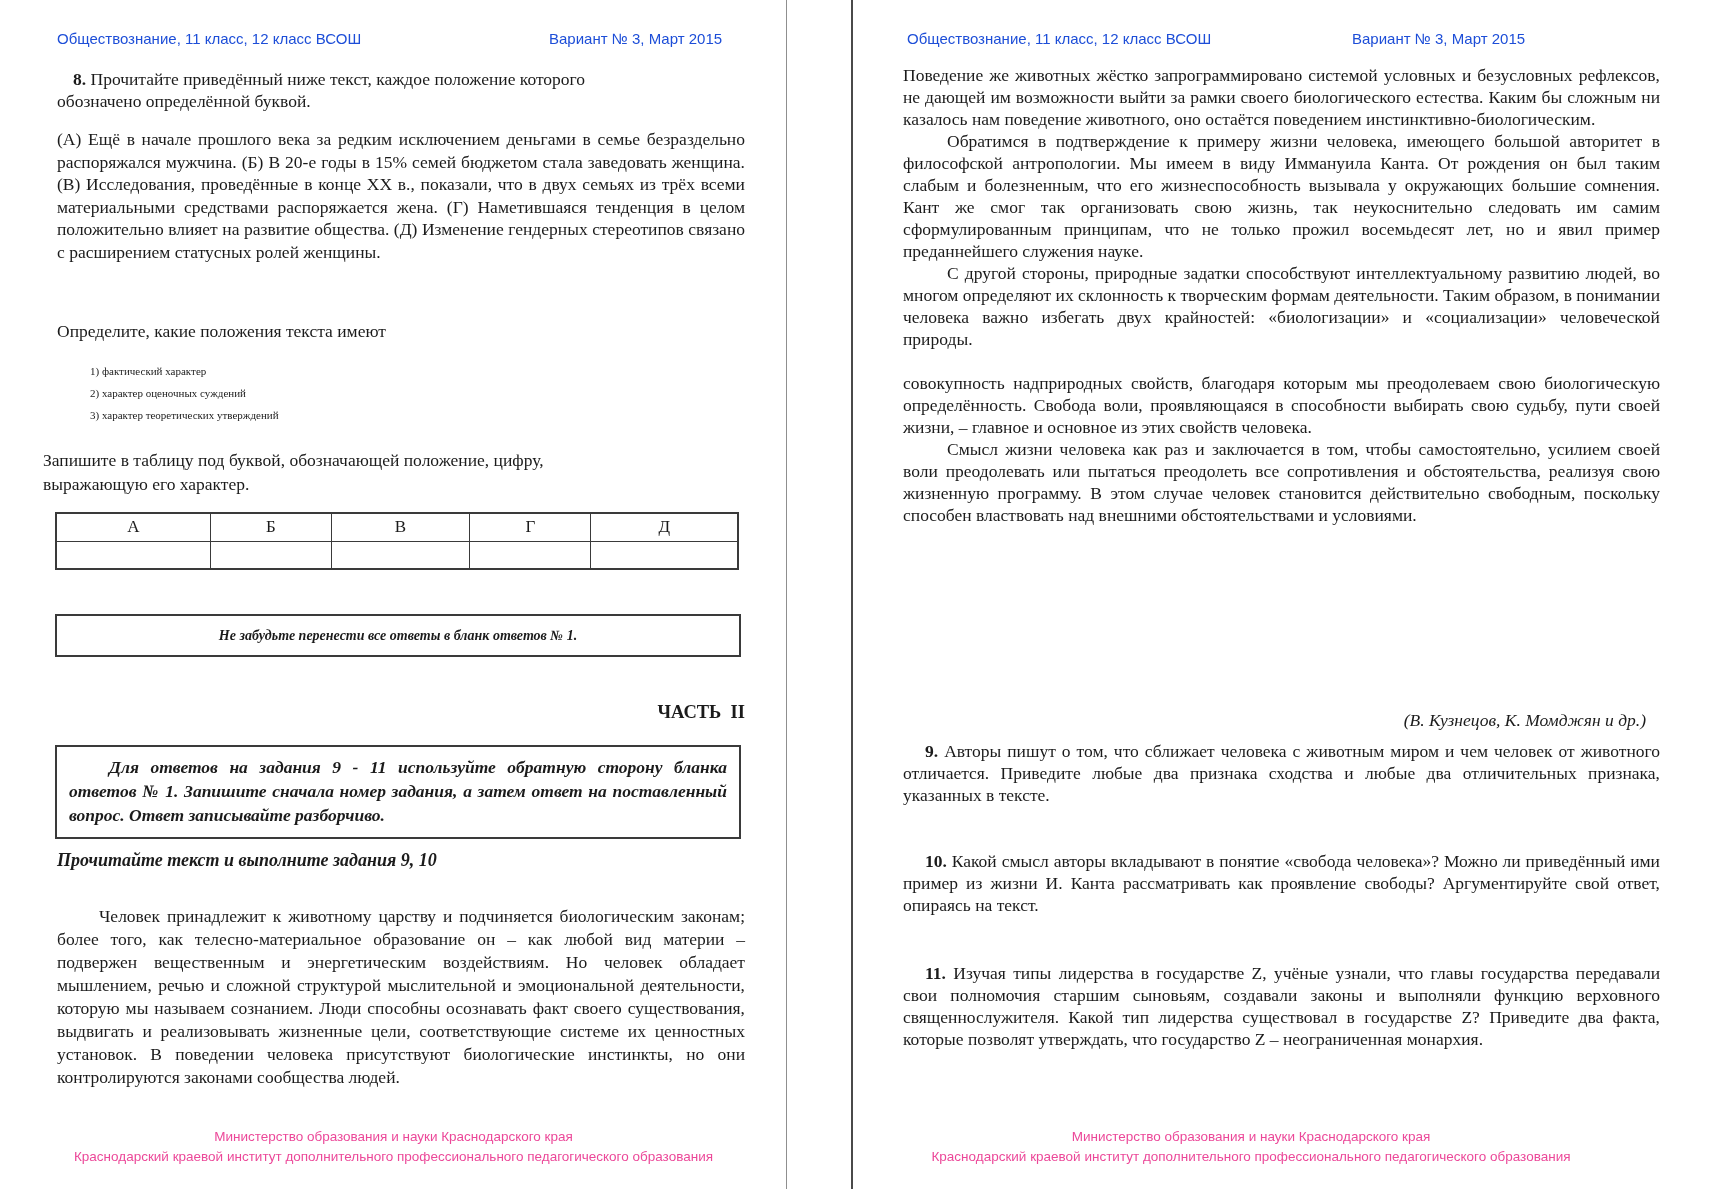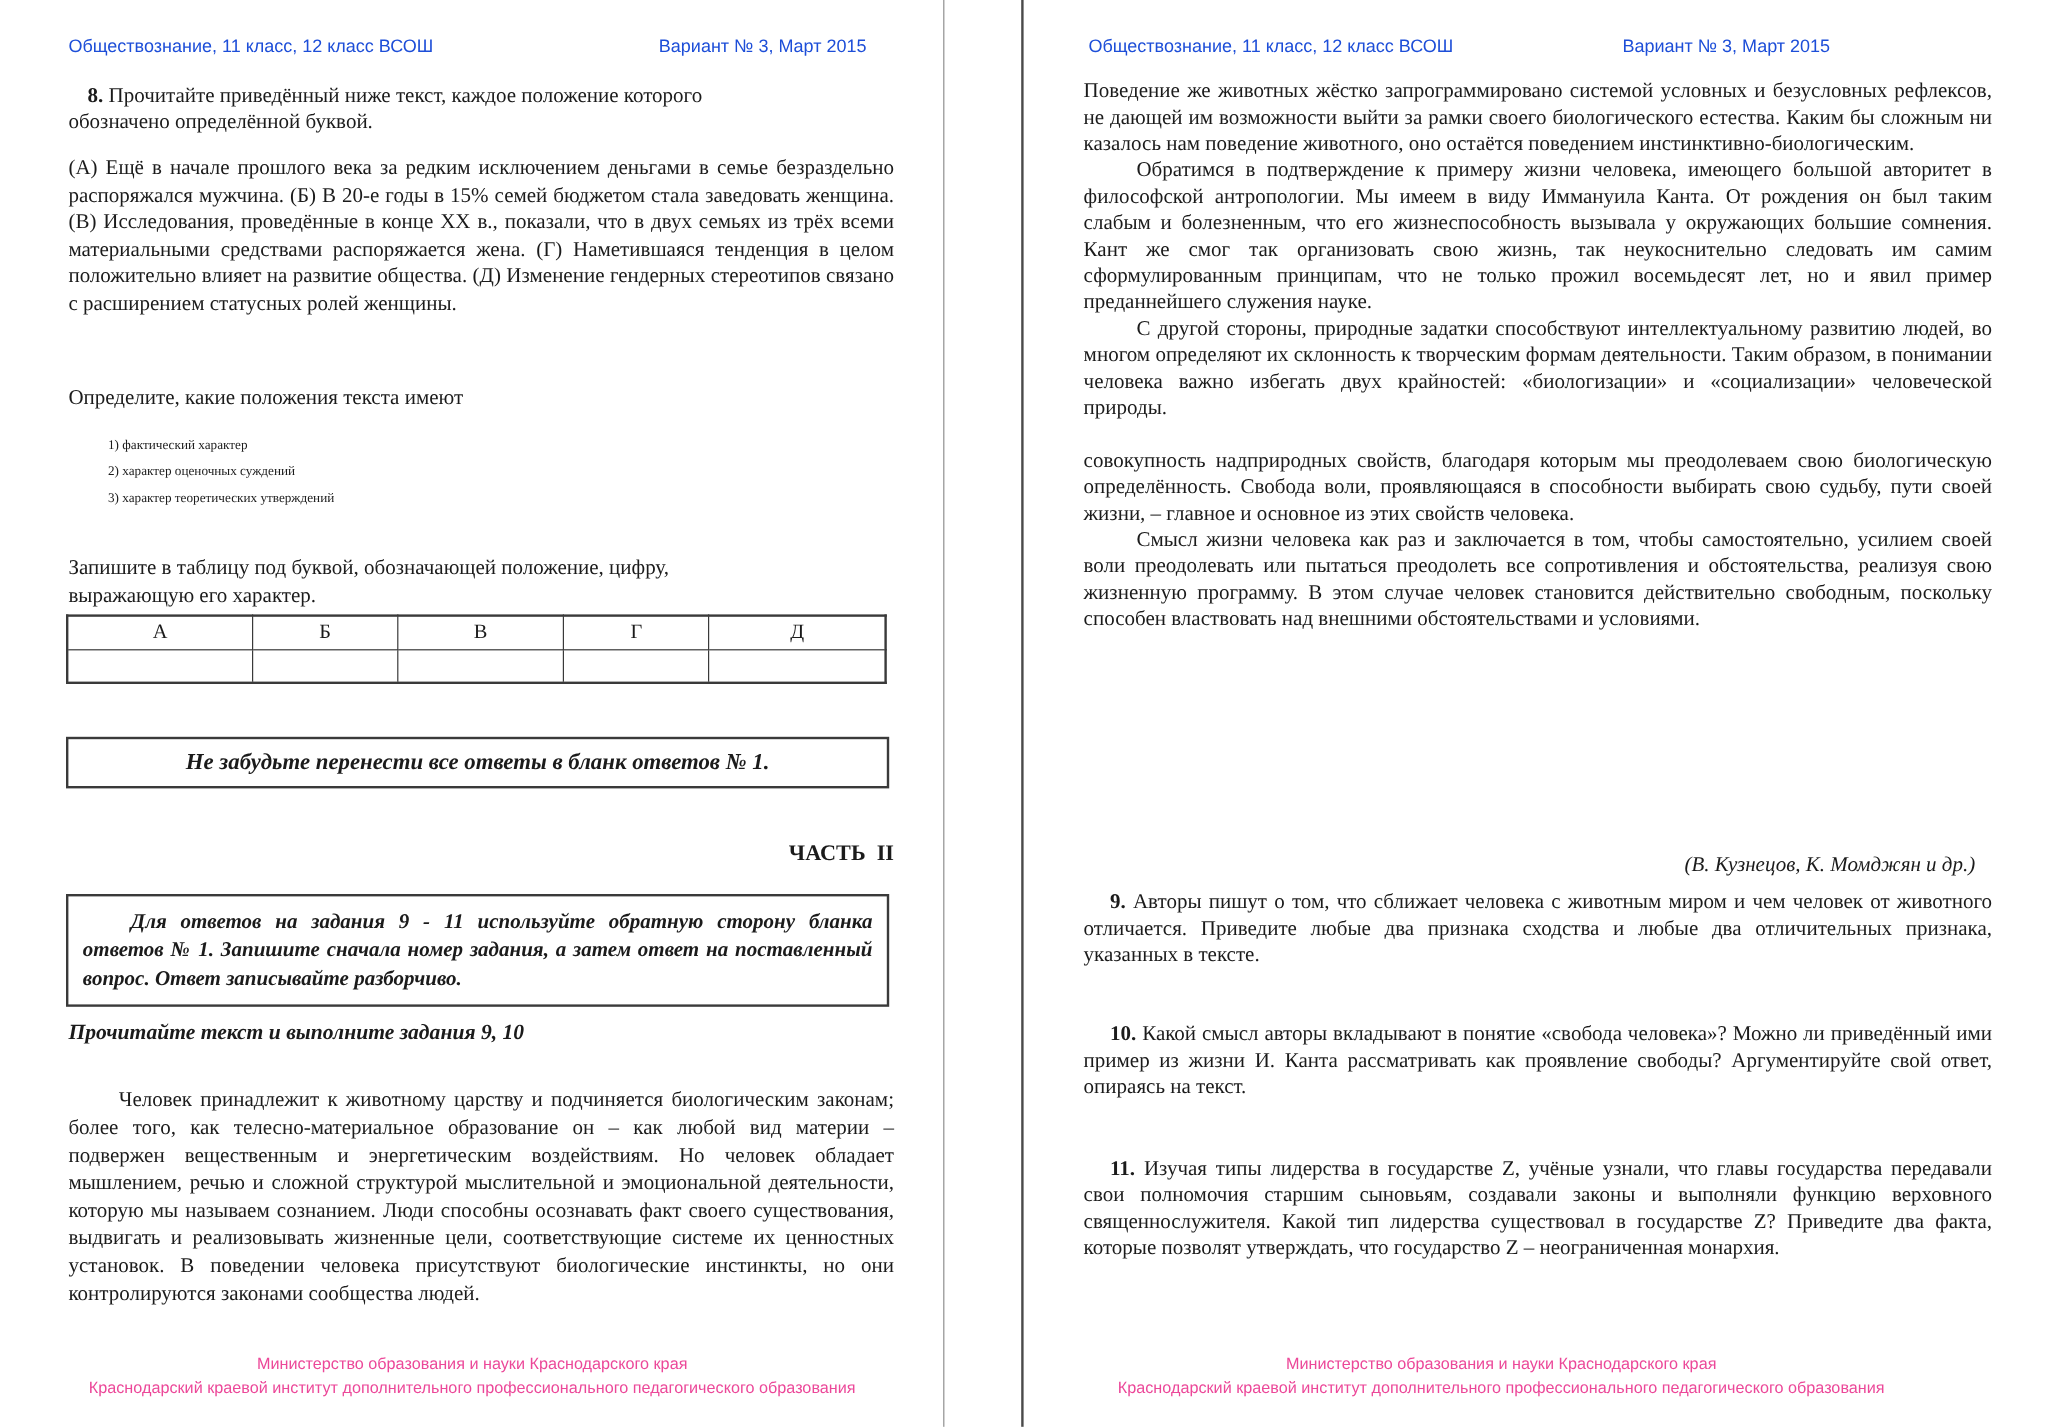--- a/index.html
+++ b/index.html
@@ -38,21 +38,21 @@
   table.answer th, table.answer td {
     border:1px solid #3a3a3a; height:28px;
     font-size:17px; font-weight:normal; text-align:center; vertical-align:middle;
   }
 
   .boxed {
     border:2px solid #3a3a3a; background:#fff;
   }
   .notice1 {
     width:686px; height:43px; line-height:39px; text-align:center;
-    font-weight:bold; font-style:italic; font-size:19px;
+    font-weight:bold; font-style:italic; font-size:14px;
   }
   .part-title {
     width:688px; text-align:right; font-weight:bold; font-size:18.5px;
     white-space:pre;
   }
   .notice2 {
     width:686px; padding:8px 12px 10px 12px;
     font-weight:bold; font-style:italic; font-size:17.5px; line-height:24px;
     text-align:justify; text-indent:40px;
   }
@@ -91,21 +91,21 @@
   <div class="abs btxt just" style="left:57px; top:128px; width:688px; line-height:22.5px;">(А) Ещё в начале прошлого века за редким исключением деньгами в семье безраздельно распоряжался мужчина. (Б) В 20-е годы в 15% семей бюджетом стала заведовать женщина. (В) Исследования, проведённые в конце XX в., показали, что в двух семьях из трёх всеми материальными средствами распоряжается жена. (Г) Наметившаяся тенденция в целом положительно влияет на развитие общества. (Д) Изменение гендерных стереотипов связано с расширением статусных ролей женщины.</div>
 
   <div class="abs btxt" style="left:57px; top:320px; width:688px;">Определите, какие положения текста имеют</div>
 
   <div class="abs options" style="left:90px; top:360px; width:600px;">
     <div>1) фактический характер</div>
     <div>2) характер оценочных суждений</div>
     <div>3) характер теоретических утверждений</div>
   </div>
 
-  <div class="abs btxt" style="left:57px; top:448px; width:688px; line-height:24px;margin-top:12px;">
+  <div class="abs btxt" style="left:43px; top:448px; width:688px; line-height:24px;">
     <span>Запишите в таблицу под буквой, обозначающей положение, цифру,</span><br>
     <span>выражающую его характер.</span>
   </div>
 
   <table class="answer abs" style="left:55px; top:512px;">
     <tbody>
         <tr>
       <th>А</th>
       <th>Б</th>
       <th>В</th>

